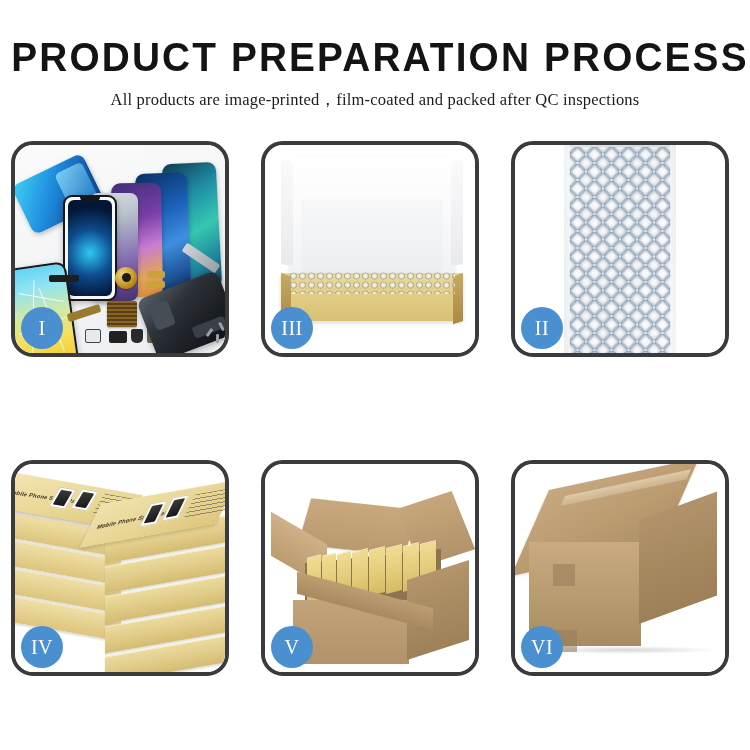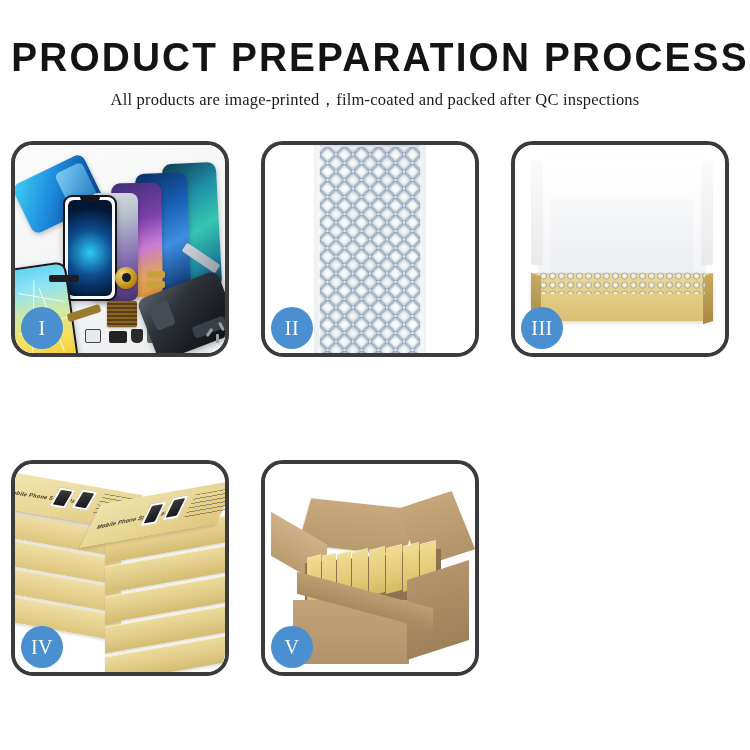--- a/index.html
+++ b/index.html
@@ -326,42 +326,42 @@
       <div class="hous"></div>
       <div class="scrw"></div>
       <div class="scrw s2"></div>
       <div class="scrw s3"></div>
       <div class="twz"></div>
     </div>
     <div class="badge">I</div>
   </div>
 
   <div class="panel">
+    <div class="stage p3">
+      <div class="lid">
+        <div class="lidInner"></div>
+      </div>
+      <div class="tray">
+        <div class="trayL"></div>
+        <div class="trayR"></div>
+        <div class="trayFill"></div>
+      </div>
+    </div>
+    <div class="badge">III</div>
+  </div>
+
+  <div class="panel">
     <div class="stage p2">
       <div class="wrap">
         <div class="bubbles"></div>
         <div class="bubbles2"></div>
         <div class="wrapSeal"></div>
       </div>
     </div>
     <div class="badge">II</div>
-  </div>
-
-  <div class="panel">
-    <div class="stage p3">
-      <div class="lid">
-        <div class="lidInner"></div>
-      </div>
-      <div class="tray">
-        <div class="trayL"></div>
-        <div class="trayR"></div>
-        <div class="trayFill"></div>
-      </div>
-    </div>
-    <div class="badge">III</div>
   </div>
 
   <div class="panel">
     <div class="stage p4">
       <div class="stack">
         <div class="bx bl bl5"></div>
         <div class="bx bl bl4"></div>
         <div class="bx bl bl3"></div>
         <div class="bx bl bl2"></div>
         <div class="bx bl bl1"></div>
@@ -416,14 +416,28 @@
         <div class="ybox" style="left:139px; top:38px; width:16px; height:46px; transform:skewY(-14deg);"></div>
 
         <div class="cFlapFront"></div>
         <div class="cBodyFront"></div>
         <div class="cBodySide"></div>
       </div>
     </div>
     <div class="badge">V</div>
   </div>
 
+  <div class="panel">
+    <div class="stage p6">
+      <div class="sbox">
+        <div class="sTop"></div>
+        <div class="sTape"></div>
+        <div class="sFront"></div>
+        <div class="sSide"></div>
+        <div class="sTab sTab1"></div>
+        <div class="sTab sTab2"></div>
+        <div class="sShadow"></div>
+      </div>
+    </div>
+    <div class="badge">VI</div>
+  </div>
 
 </div>
 
 </body></html>

